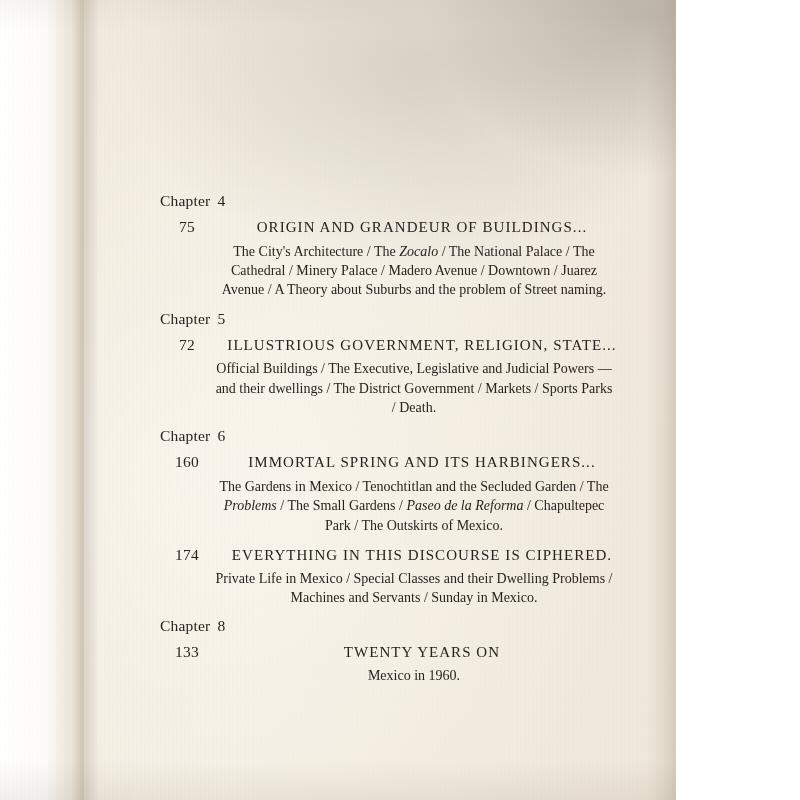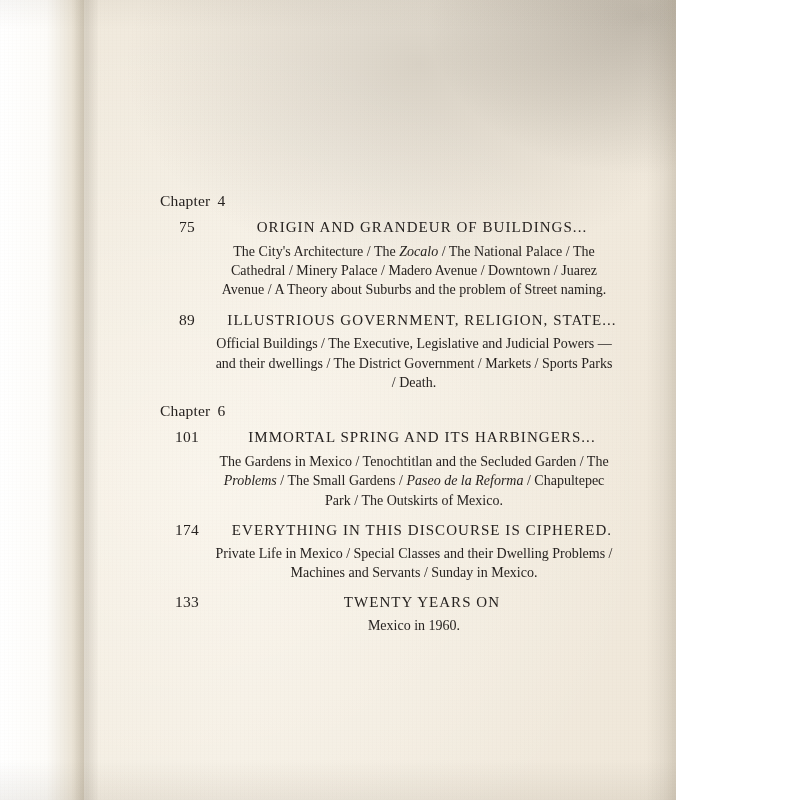--- a/index.html
+++ b/index.html
@@ -150,37 +150,40 @@
         <div class="entry-body">
           <div class="entry-title">ORIGIN AND GRANDEUR OF BUILDINGS...</div>
           <div class="entry-desc">
             The City's Architecture / The <i>Zocalo</i> / The National Palace / The Cathedral / Minery Palace / Madero Avenue / Downtown / Juarez Avenue / A Theory about Suburbs and the problem of Street naming.
           </div>
         </div>
       </div>
     </div>
 
     <div class="entry">
-      <div class="page-row">
-        <div class="page-num">89</div>
+      <div class="chapter-line">
+        <span class="chapter-word">Chapter</span><span class="chapter-num">5</span>
+      </div>
+      <div class="page-row">
+        <div class="page-num">72</div>
         <div class="entry-body">
           <div class="entry-title">ILLUSTRIOUS GOVERNMENT, RELIGION, STATE...</div>
           <div class="entry-desc">
             Official Buildings / The Executive, Legislative and Judicial Powers — and their dwellings / The District Government / Markets / Sports Parks / Death.
           </div>
         </div>
       </div>
     </div>
 
     <div class="entry">
       <div class="chapter-line">
         <span class="chapter-word">Chapter</span><span class="chapter-num">6</span>
       </div>
       <div class="page-row">
-        <div class="page-num">101</div>
+        <div class="page-num">160</div>
         <div class="entry-body">
           <div class="entry-title">IMMORTAL SPRING AND ITS HARBINGERS...</div>
           <div class="entry-desc">
             The Gardens in Mexico / Tenochtitlan and the Secluded Garden / The <i>Problems</i> / The Small Gardens / <i>Paseo de la Reforma</i> / Chapultepec Park / The Outskirts of Mexico.
           </div>
         </div>
       </div>
     </div>
 
     <div class="entry tight">
@@ -189,20 +192,23 @@
         <div class="entry-body">
           <div class="entry-title">EVERYTHING IN THIS DISCOURSE IS CIPHERED.</div>
           <div class="entry-desc">
             Private Life in Mexico / Special Classes and their Dwelling Problems / Machines and Servants / Sunday in Mexico.
           </div>
         </div>
       </div>
     </div>
 
     <div class="entry tight">
+      <div class="chapter-line">
+        <span class="chapter-word">Chapter</span><span class="chapter-num">8</span>
+      </div>
       <div class="page-row">
         <div class="page-num">133</div>
         <div class="entry-body">
           <div class="entry-title">TWENTY YEARS ON</div>
           <div class="entry-desc">
             Mexico in 1960.
           </div>
         </div>
       </div>
     </div>

